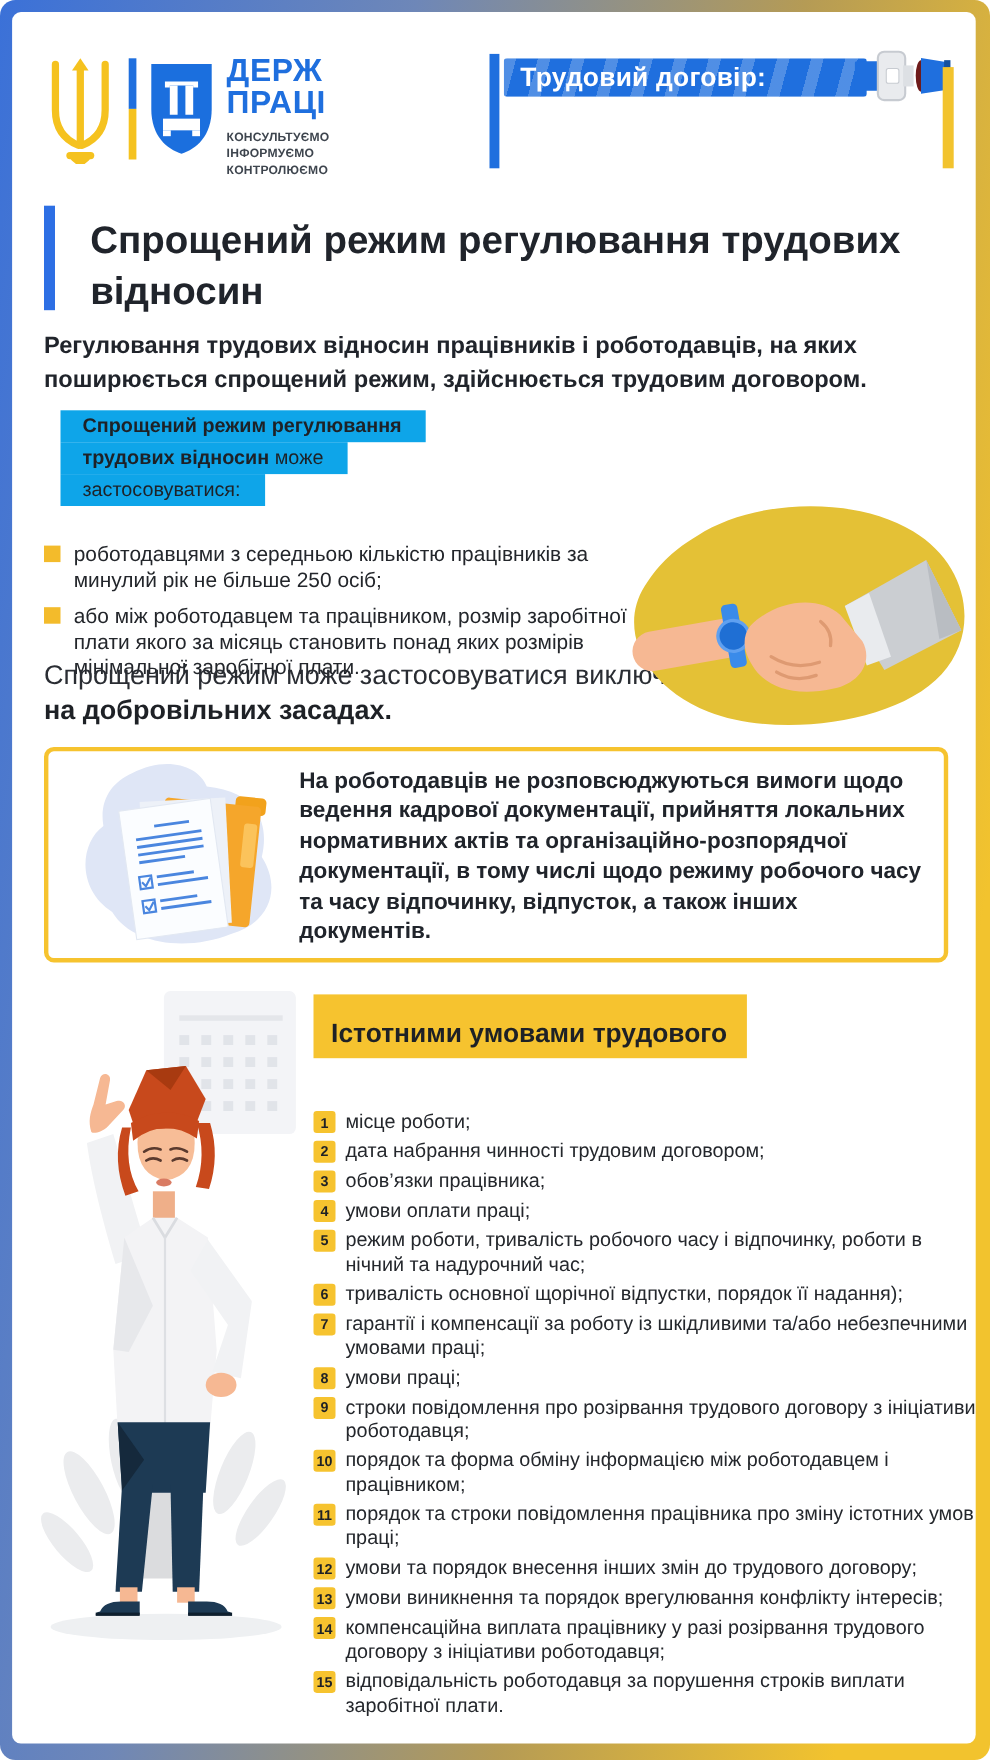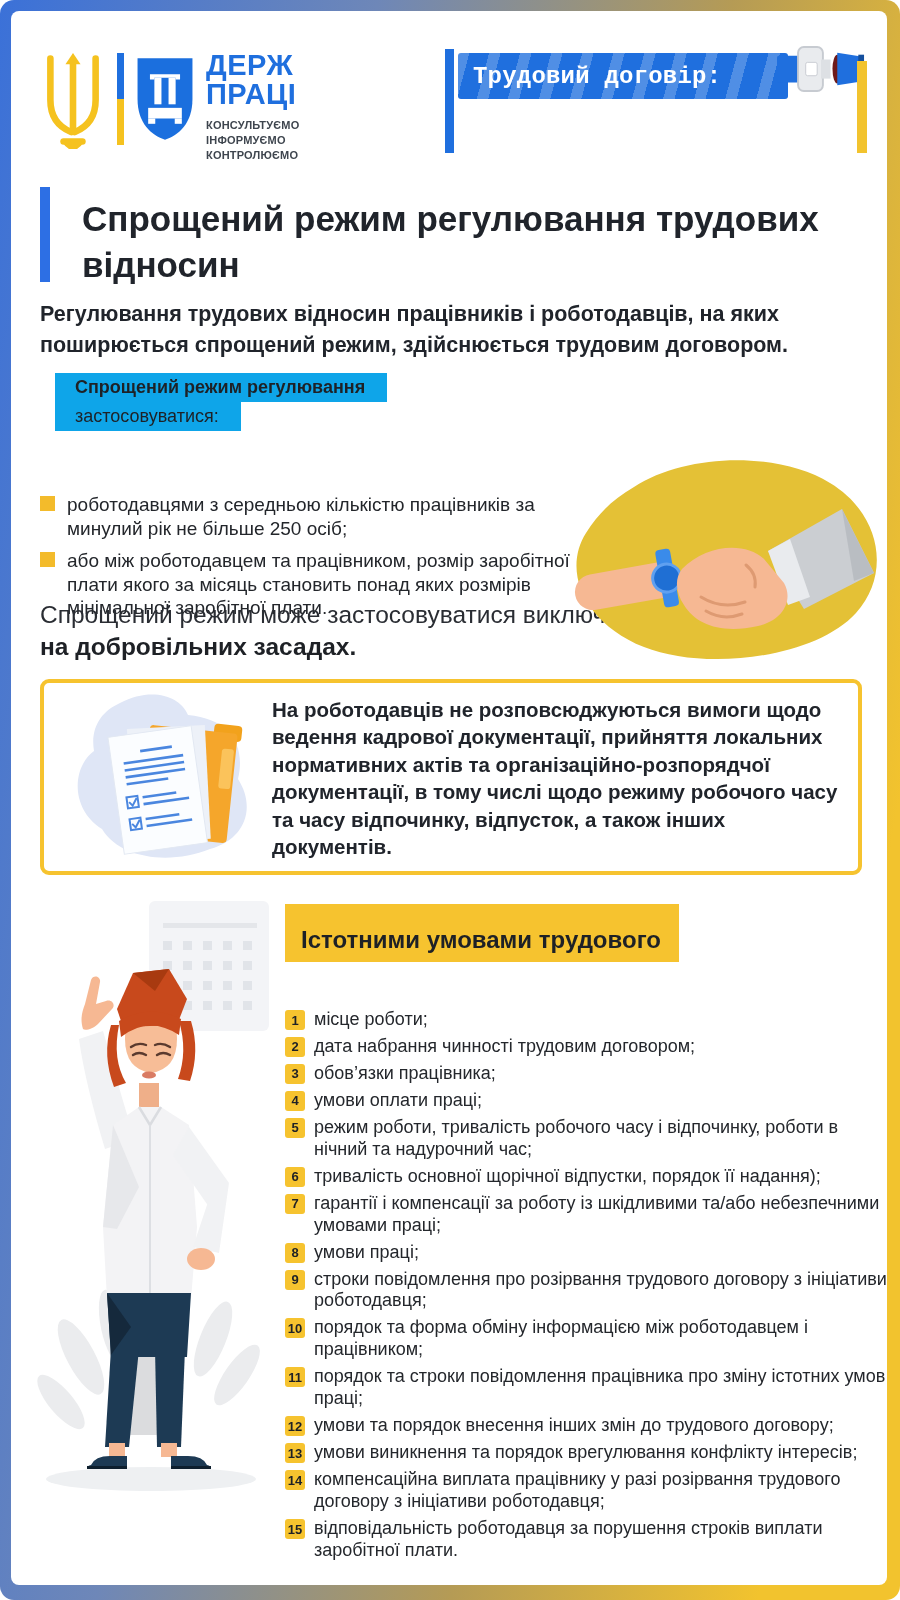--- a/index.html
+++ b/index.html
@@ -17,24 +17,24 @@
   .logo-divider{width:7px;height:92px;margin-top:2px;display:flex;flex-direction:column;}
   .logo-divider .half-blue{flex:1;background:#1F6FDE;}
   .logo-divider .half-yellow{flex:1;background:#F5C21F;}
   .org-text{margin-top:0;}
   .org-name{font-size:29px;font-weight:800;color:#1F6FDE;line-height:1.0;letter-spacing:.5px;}
   .org-tagline{margin-top:9px;font-size:11px;font-weight:700;color:#3E454E;line-height:1.38;letter-spacing:.2px;}
 
   
   .banner{position:absolute;left:434px;top:34px;width:430px;height:122px;}
   .banner-leftbar{position:absolute;left:0;top:4px;width:9px;height:104px;background:#1F6FDE;}
-  .belt{position:absolute;left:13px;top:8px;width:330px;height:46px;border-radius:3px;
+  .belt{position:absolute;left:13px;top:8px;width:330px;height:35px;border-radius:3px;
     background-color:#1F6FDE;
     background-image:repeating-linear-gradient(105deg,rgba(255,255,255,.22) 0 11px,rgba(255,255,255,0) 11px 30px);
-    display:flex;align-items:center;padding-left:15px;box-sizing:border-box;font-family:Liberation Mono, monospace;}
+    display:flex;align-items:center;padding-left:15px;box-sizing:border-box;}
   .belt-label{color:#fff;font-size:24px;font-weight:800;letter-spacing:.2px;}
   .buckle{position:absolute;left:332px;top:-2px;}
   .banner-rightbar{position:absolute;left:412px;top:16px;width:10px;height:92px;background:#F2C32E;}
   .banner-subtitle{position:absolute;left:16px;top:48px;width:385px;font-size:26px;font-weight:800;color:#141414;line-height:1.22;}
 
   
   .title-bar{position:absolute;left:29px;top:176px;width:10px;height:95px;background:#2D6FE4;}
   .page-title{position:absolute;left:58px;top:172px;width:750px;font-size:35px;font-weight:800;color:#20242B;line-height:1.32;}
 
   .intro{position:absolute;left:29px;top:288px;width:822px;font-size:21.5px;font-weight:700;line-height:1.42;color:#20242B;}
@@ -135,20 +135,24 @@
     <h1 class="page-title" style="margin:13px">Спрощений режим регулювання трудових відносин</h1>
 
     <p class="intro" style="margin:0">Регулювання трудових відносин працівників і роботодавців, на яких поширюється спрощений режим, здійснюється трудовим договором.</p>
 
     <div class="hl-heading">
       <div class="hl-line">
           <b>Спрощений режим регулювання</b>
           <span class="normal"></span>
         </div>
       <div class="hl-line">
+          <b>трудових відносин</b>
+          <span class="normal"> може</span>
+        </div>
+      <div class="hl-line">
           <b></b>
           <span class="normal">застосовуватися:</span>
         </div>
     </div>
 
     <ul class="bullets">
       <li><span class="bullet-square"></span><span>роботодавцями з середньою кількістю працівників за минулий рік не більше 250 осіб;</span></li>
       <li><span class="bullet-square"></span><span>або між роботодавцем та працівником, розмір заробітної плати якого за місяць становить понад яких розмірів мінімальної заробітної плати.</span></li>
     </ul>
 

